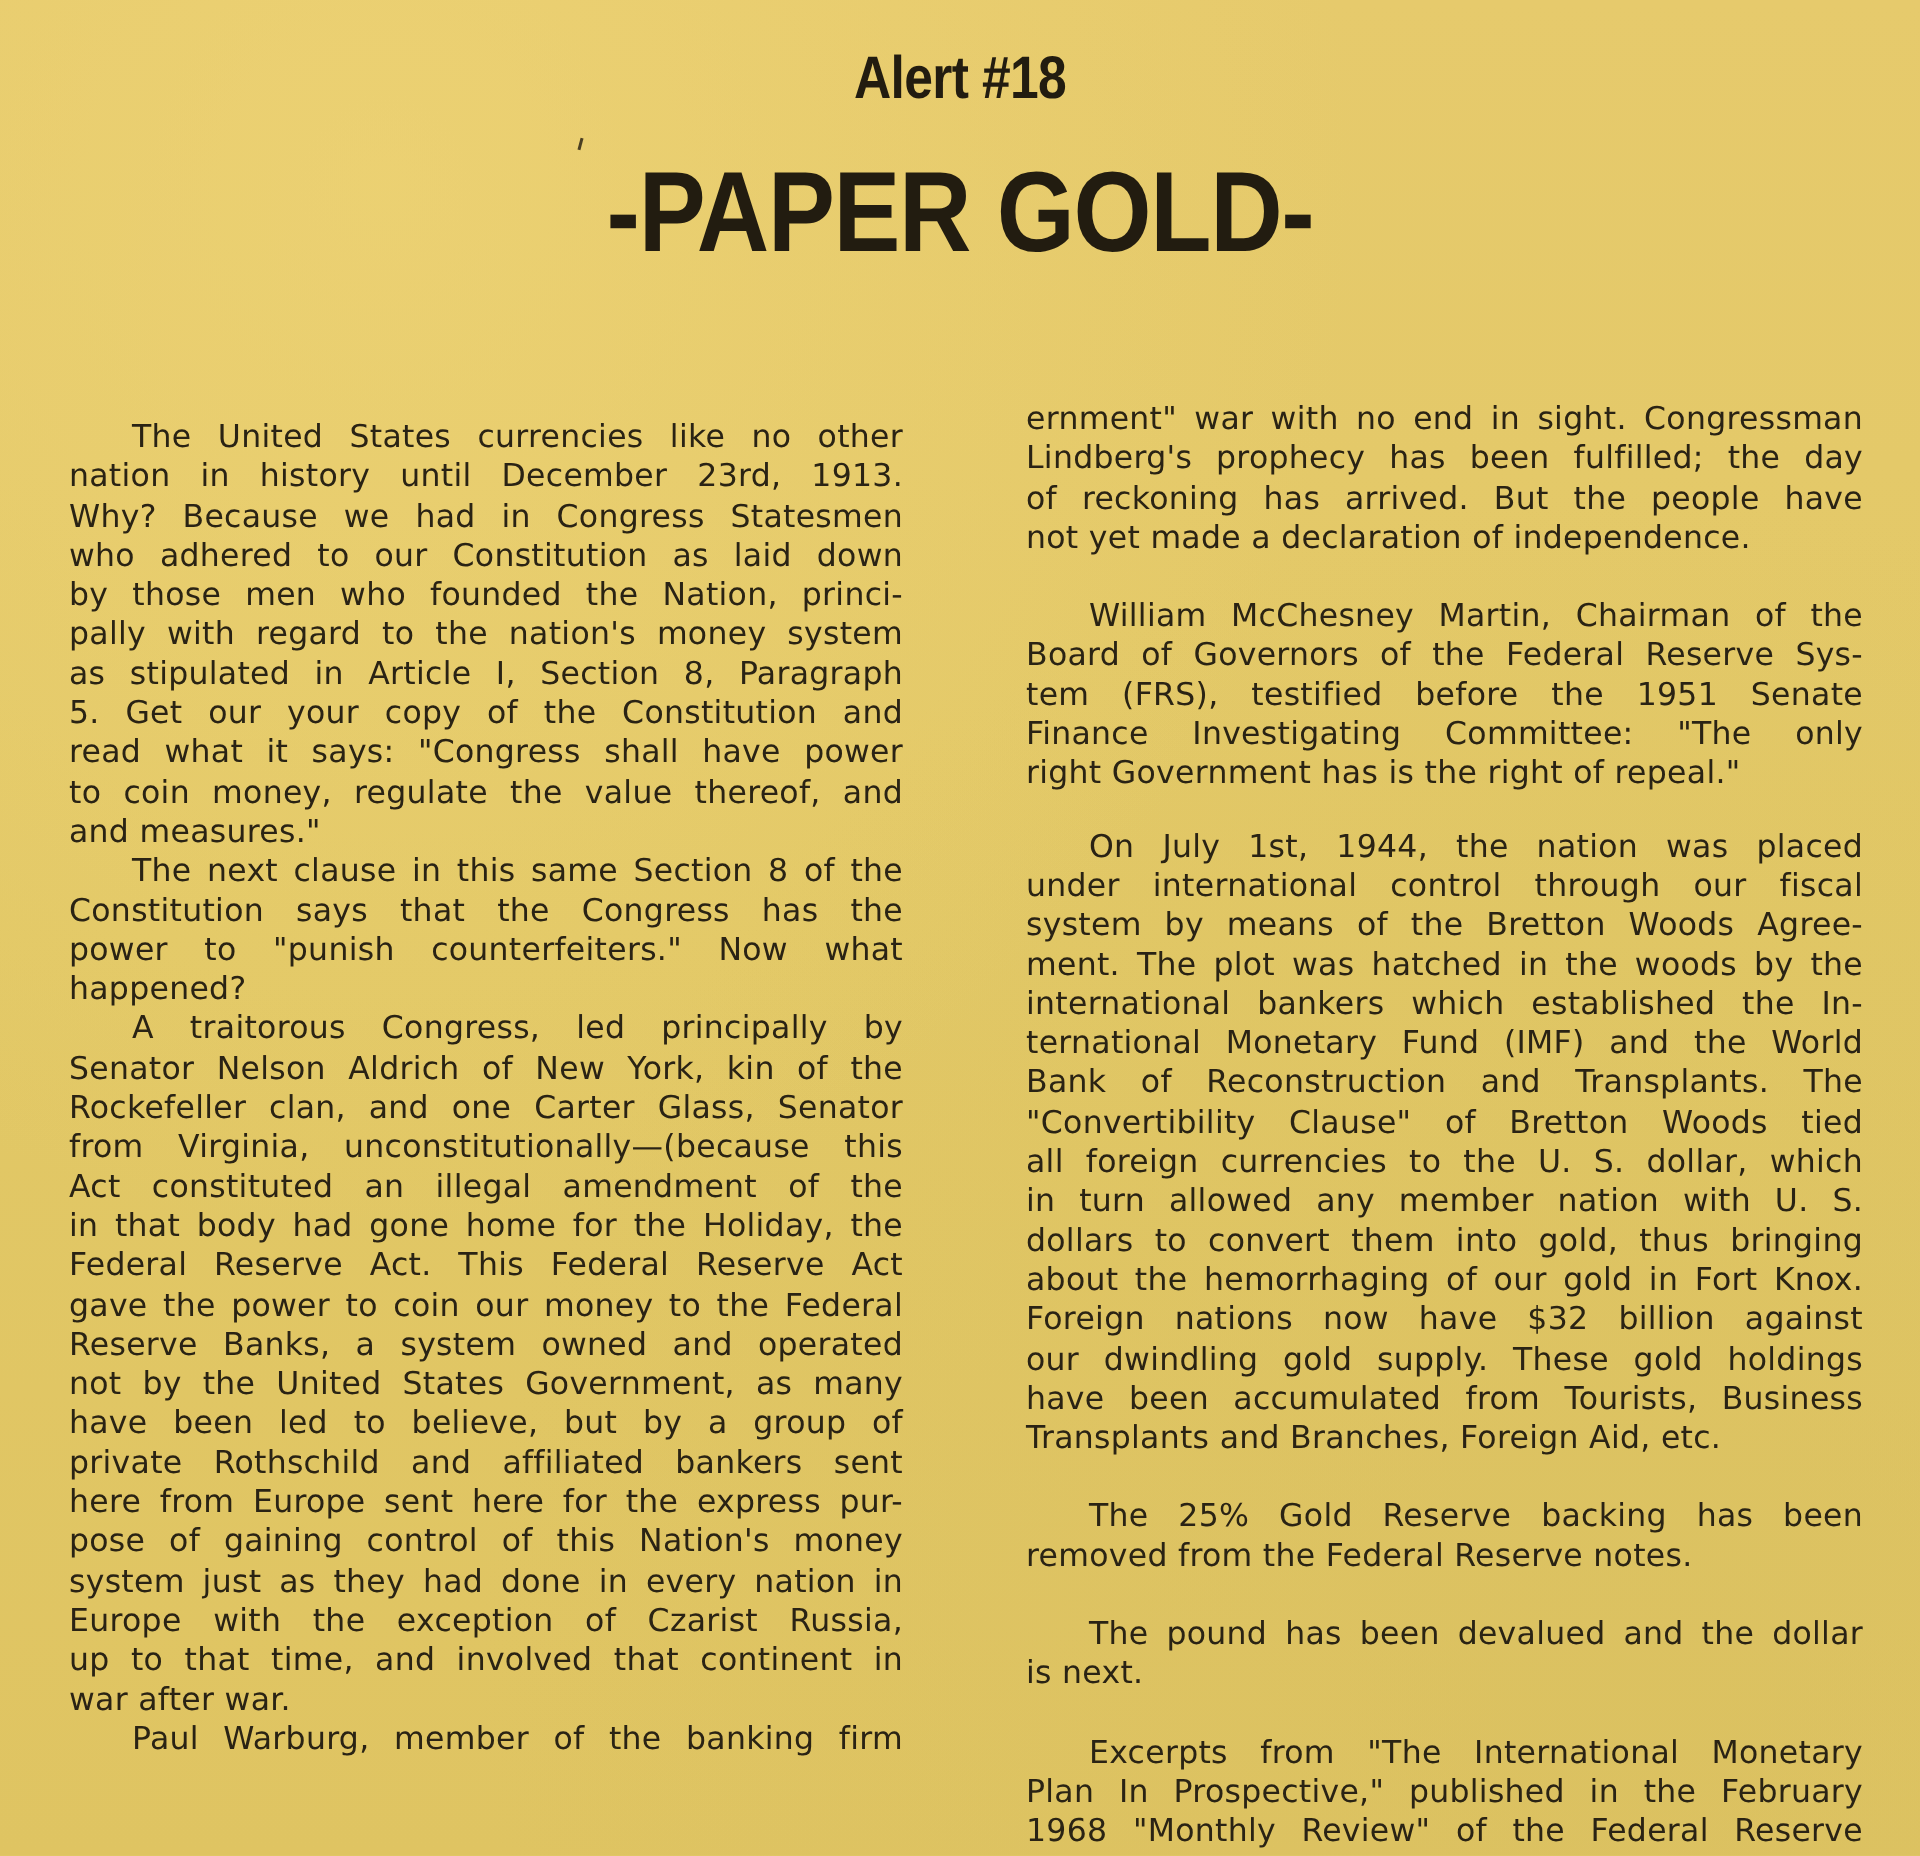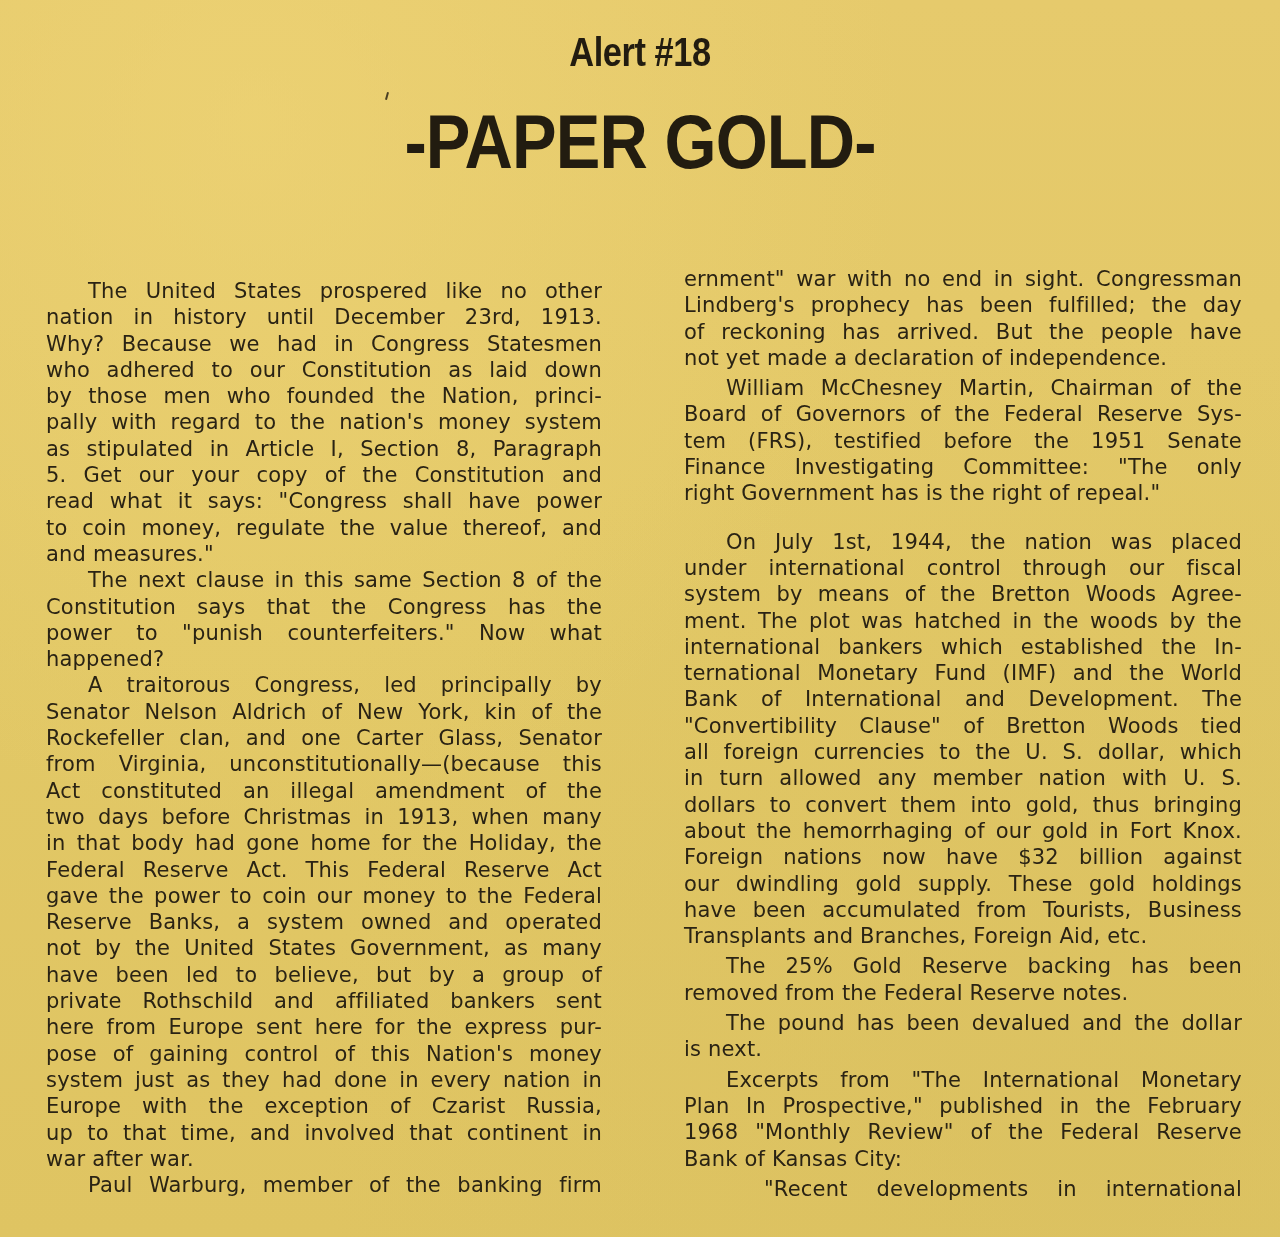--- a/index.html
+++ b/index.html
@@ -81,21 +81,21 @@
     .line.indent {
       padding-left: 42px;
     }
     .line.indent-quote {
       padding-left: 80px;
     }
     .para {
       display: block;
     }
     .para.gap {
-      margin-top: 4px;
+      margin-top: 26px;
     }
     .para.gap-lg {
       margin-top: 22px;
     }
     .mark {
       position: absolute;
       left: 386px;
       top: 92px;
       width: 2px;
       height: 8px;
@@ -109,21 +109,21 @@
 <div class="page">
 
   <div class="mark"></div>
 
   <div class="alert-number">Alert #18</div>
   <div class="title">-PAPER GOLD-</div>
 
   <div class="column col-left">
 
     <div class="para">
-      <span class="line indent">The United States prospered like no other</span>
+      <span class="line indent">The United States currencies like no other</span>
       <span class="line">nation in history until December 23rd, 1913.</span>
       <span class="line">Why? Because we had in Congress Statesmen</span>
       <span class="line">who adhered to our Constitution as laid down</span>
       <span class="line">by those men who founded the Nation, princi-</span>
       <span class="line">pally with regard to the nation's money system</span>
       <span class="line">as stipulated in Article I, Section 8, Paragraph</span>
       <span class="line">5. Get our your copy of the Constitution and</span>
       <span class="line">read what it says: "Congress shall have power</span>
       <span class="line">to coin money, regulate the value thereof, and</span>
       <span class="line last">and measures."</span>
@@ -135,21 +135,20 @@
       <span class="line">power to "punish counterfeiters." Now what</span>
       <span class="line last">happened?</span>
     </div>
 
     <div class="para">
       <span class="line indent">A traitorous Congress, led principally by</span>
       <span class="line">Senator Nelson Aldrich of New York, kin of the</span>
       <span class="line">Rockefeller clan, and one Carter Glass, Senator</span>
       <span class="line">from Virginia, unconstitutionally—(because this</span>
       <span class="line">Act constituted an illegal amendment of the</span>
-      <span class="line">two days before Christmas in 1913, when many</span>
       <span class="line">in that body had gone home for the Holiday, the</span>
       <span class="line">Federal Reserve Act. This Federal Reserve Act</span>
       <span class="line">gave the power to coin our money to the Federal</span>
       <span class="line">Reserve Banks, a system owned and operated</span>
       <span class="line">not by the United States Government, as many</span>
       <span class="line">have been led to believe, but by a group of</span>
       <span class="line">private Rothschild and affiliated bankers sent</span>
       <span class="line">here from Europe sent here for the express pur-</span>
       <span class="line">pose of gaining control of this Nation's money</span>
       <span class="line">system just as they had done in every nation in</span>
@@ -180,21 +179,21 @@
       <span class="line last">right Government has is the right of repeal."</span>
     </div>
 
     <div class="para gap-lg">
       <span class="line indent">On July 1st, 1944, the nation was placed</span>
       <span class="line">under international control through our fiscal</span>
       <span class="line">system by means of the Bretton Woods Agree-</span>
       <span class="line">ment. The plot was hatched in the woods by the</span>
       <span class="line">international bankers which established the In-</span>
       <span class="line">ternational Monetary Fund (IMF) and the World</span>
-      <span class="line">Bank of International and Development. The</span>
+      <span class="line">Bank of Reconstruction and Transplants. The</span>
       <span class="line">"Convertibility Clause" of Bretton Woods tied</span>
       <span class="line">all foreign currencies to the U. S. dollar, which</span>
       <span class="line">in turn allowed any member nation with U. S.</span>
       <span class="line">dollars to convert them into gold, thus bringing</span>
       <span class="line">about the hemorrhaging of our gold in Fort Knox.</span>
       <span class="line">Foreign nations now have $32 billion against</span>
       <span class="line">our dwindling gold supply. These gold holdings</span>
       <span class="line">have been accumulated from Tourists, Business</span>
       <span class="line last">Transplants and Branches, Foreign Aid, etc.</span>
     </div>

